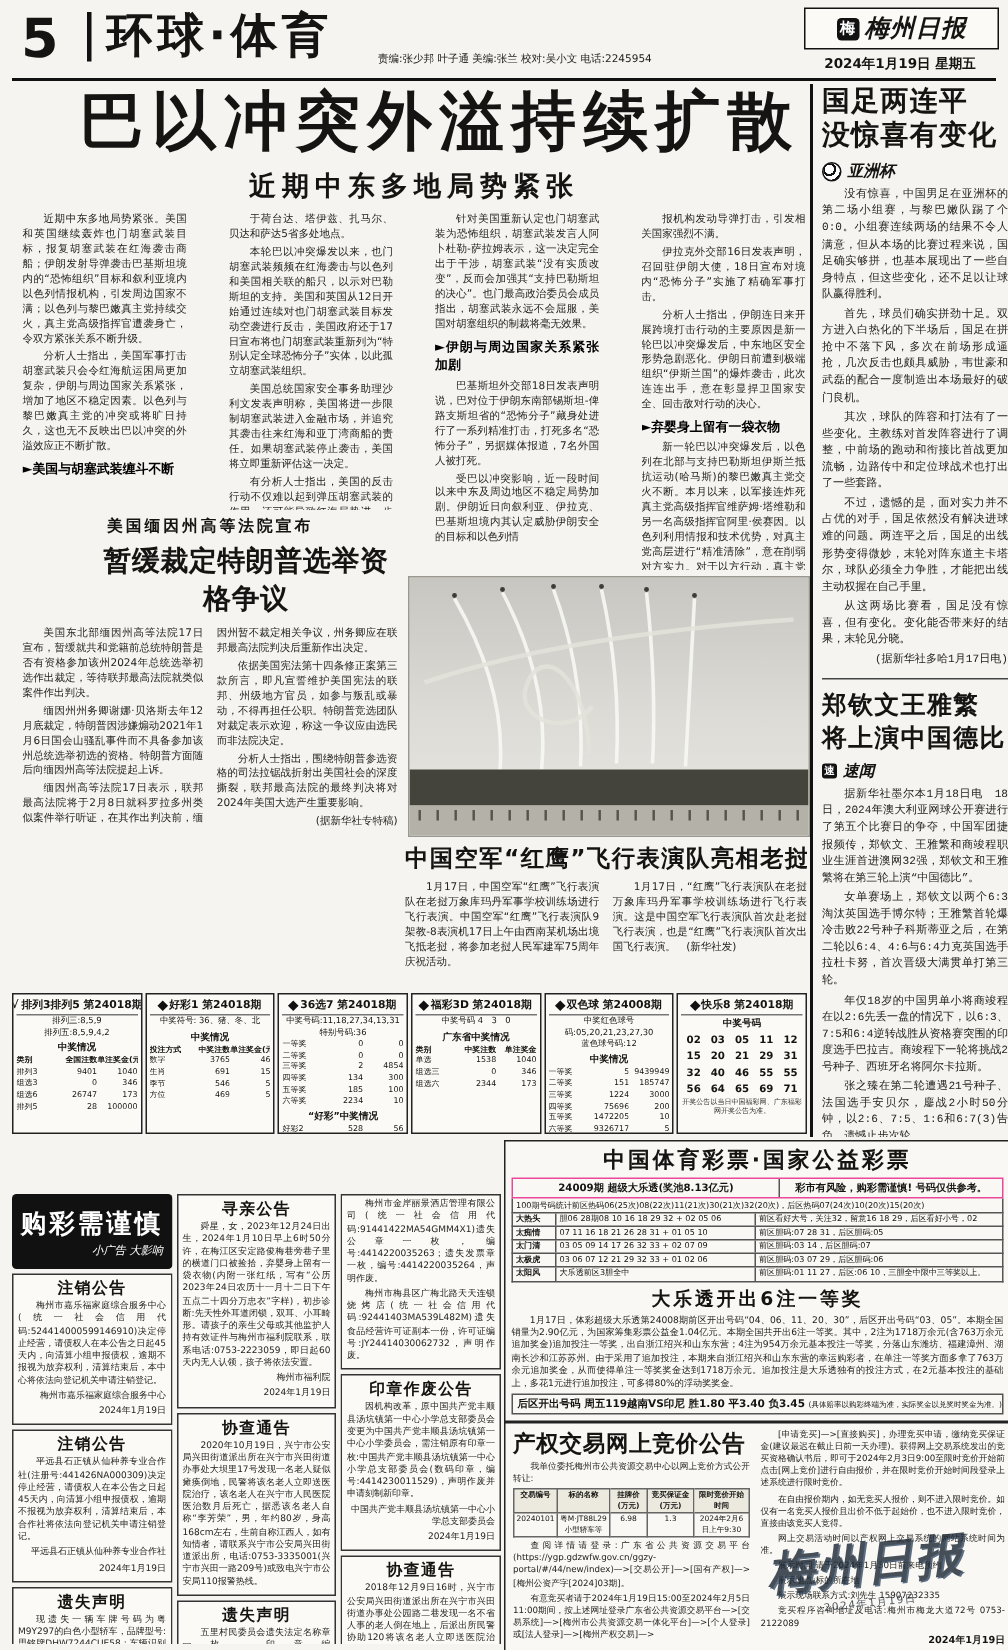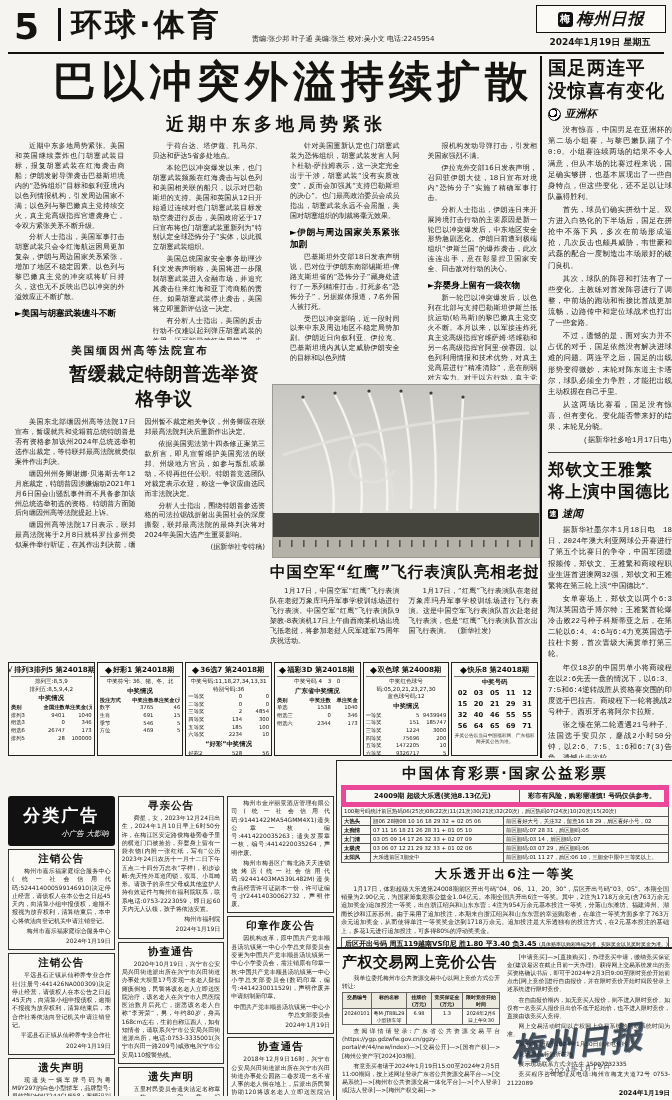--- a/index.html
+++ b/index.html
@@ -53,21 +53,21 @@
   .ltab .tr{display:flex;}
   .ltab .td{font-size:5.3px;line-height:1.45;flex:1;text-align:right;white-space:nowrap;overflow:hidden;}
   .ltab .td:first-child{text-align:left;}
   .ltab.head .td{font-weight:bold;}
   .k8 .tr{display:flex;justify-content:space-between;}
   .k8 .td{font-size:6.8px;font-weight:bold;flex:1;text-align:center;line-height:1.6;}
   .lb-note{font-size:4.7px;color:#333;text-align:center;line-height:1.3;margin-top:1px;}
   
   .spl{left:336px;top:760px;width:328px;height:180px;border:1px solid #222;background:#f9f8f4;padding:3px 4px;overflow:hidden;}
   .spl-t{text-align:center;font-size:14.5px;font-weight:900;letter-spacing:2px;margin-bottom:2px;}
-  .spl-hr{display:flex;border:5px solid #ec4899;}
+  .spl-hr{display:flex;border:1px solid #ec4899;}
   .spl-hr span{font-size:6.8px;font-weight:bold;text-align:center;padding:1px 0;}
   .spl-hr span:first-child{flex:1.2;border-right:1px solid #555;}
   .spl-hr span:last-child{flex:1;}
   .spl-stats{font-size:5.4px;border:1px solid #555;border-top:none;padding:1px 2px;white-space:nowrap;overflow:hidden;}
   .tips .tr{display:flex;border:1px solid #555;border-top:none;}
   .tips .td{font-size:5.4px;line-height:1.5;padding:0 2px;white-space:nowrap;overflow:hidden;}
   .tips .td:nth-child(1){width:24px;font-weight:bold;border-right:1px solid #555;}
   .tips .td:nth-child(2){width:128px;border-right:1px solid #555;}
   .tips .td:nth-child(3){flex:1;}
   .spl-sub{text-align:center;font-size:12.5px;font-weight:900;letter-spacing:2px;margin:3px 0 2px 0;}
@@ -535,21 +535,21 @@
       </div>
     <div class="oddsrow">
       <span>后区开出号码 周五119越南VS印尼 胜1.80 平3.40 负3.45</span>
       <span class="small">(具体赔率以购彩终端为准，实际奖金以兑奖时奖金为准。)</span>
     </div>
   </div>
 
   <div class="abs cls">
     <div class="cls-col">
       <div class="cls-head">
-        <span class="t1">分类广告</span>
+        <span class="t1">购彩需谨慎</span>
         <span class="t2">小广告 大影响</span>
       </div>
       <div class="ad">
         <div class="ad-t">注销公告</div>
         <div class="bt">
             <p class="p">梅州市嘉乐福家庭综合服务中心(统一社会信用代码:524414000599146910)决定停止经营，请债权人在本公告之日起45天内，向清算小组申报债权，逾期不报视为放弃权利，清算结束后，本中心将依法向登记机关申请注销登记。</p>
           </div>
         <div class="sig bt">
             <p class="p">梅州市嘉乐福家庭综合服务中心</p>
             <p class="p">2024年1月19日</p>

